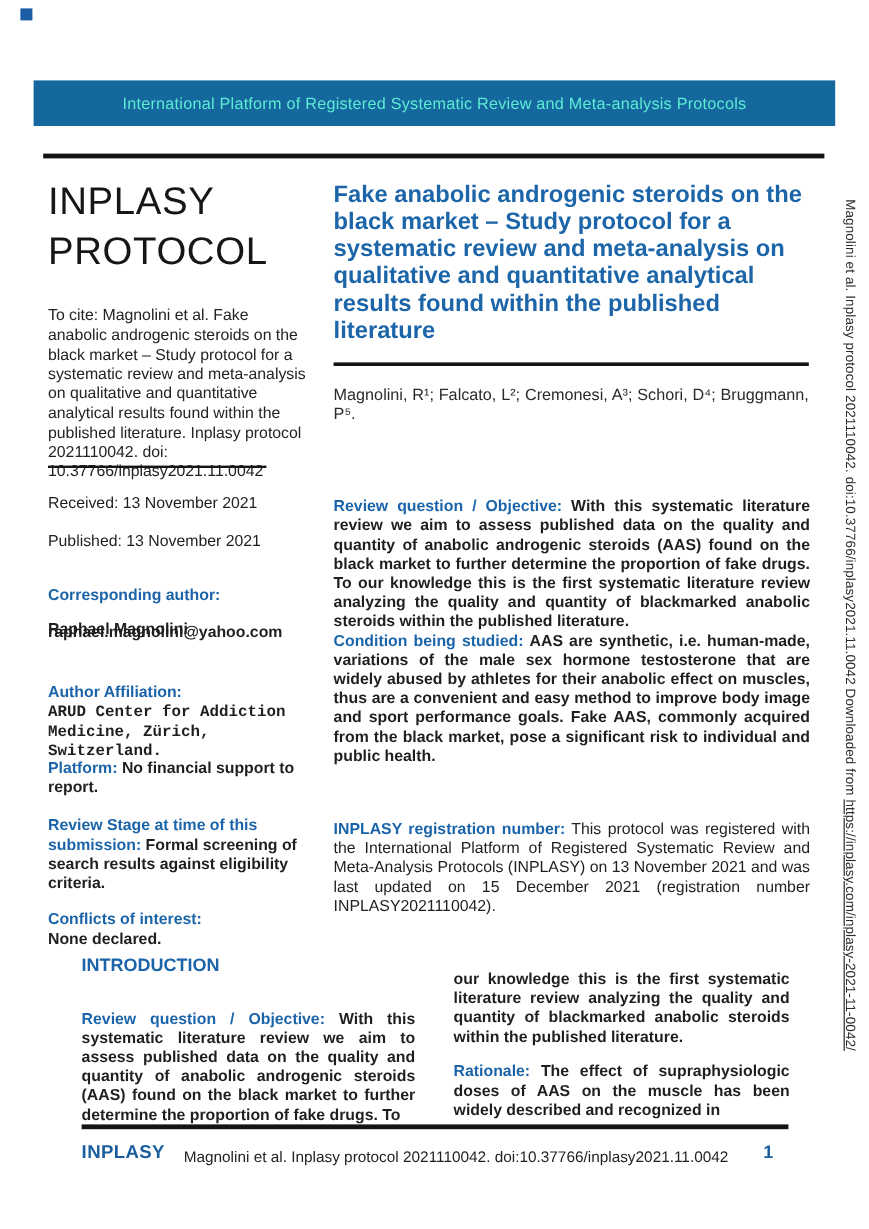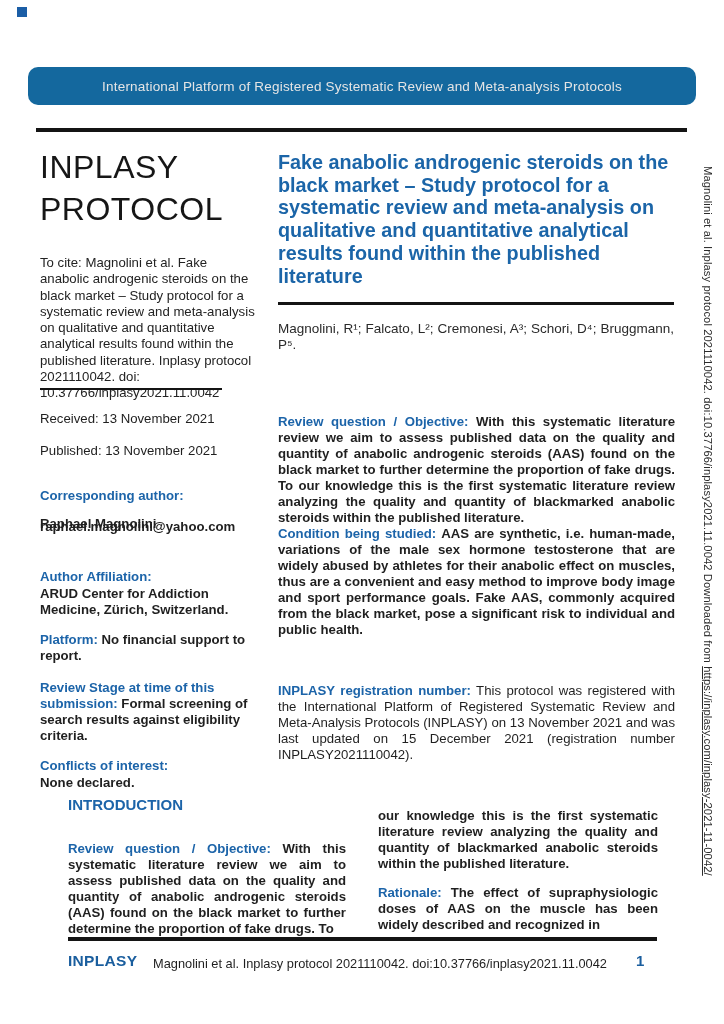--- a/index.html
+++ b/index.html
@@ -4,39 +4,39 @@
 <style>
   html,body{margin:0;padding:0;}
   body{
     width:724px;height:1024px;background:#ffffff;position:relative;
     font-family:"Liberation Sans","DejaVu Sans",sans-serif;color:#1f1f1f;
     overflow:hidden;
   }
   .abs{position:absolute;}
   .corner{left:17px;top:7px;width:10px;height:10px;background:#1b5ea6;}
   .banner{
-    left:28px;top:67px;width:668px;height:38px;background:#14689e;color:#e5e5e5;
-    display:flex;align-items:center;justify-content:center;font-size:13.5px;letter-spacing:.2px;border-radius:10px;
+    left:28px;top:67px;width:668px;height:38px;background:#14689e;color:#5eead4;
+    display:flex;align-items:center;justify-content:center;font-size:13.5px;letter-spacing:.2px;
   }
   .rule{background:#141414;}
   #top-rule{left:36px;top:128px;width:651px;height:3.5px;}
   #mast{left:40px;top:146px;font-size:32px;line-height:42px;color:#161616;letter-spacing:.5px;}
   .small{font-size:13.2px;line-height:16px;margin-top:12px;}
   .b{font-weight:bold;}
   .lbl{color:#1c64a9;font-weight:bold;}
   .just{text-align:justify;}
   #cite{left:40px;top:243px;width:218px;color:#232323;line-height:16.3px;}
   #left-rule{left:40px;top:388px;width:182px;height:2px;}
   #received{left:40px;top:399px;}
   #published{left:40px;top:431px;}
   #corr-label{left:40px;top:476px;}
   #corr-name{left:40px;top:504px;}
   #email{left:40px;top:507px;}
   #affil-label{left:40px;top:557px;}
-  #affil-text{left:40px;top:574px;width:218px;}
+  #affil-text{left:40px;top:574px;width:218px;font-family:Liberation Mono, monospace;}
   #support{left:40px;top:620px;width:218px;}
   #review-stage{left:40px;top:668px;width:218px;}
   #conflicts-label{left:40px;top:746px;}
   #conflicts-text{left:40px;top:763px;}
   #title{left:278px;top:151px;width:400px;color:#1b65a8;font-size:19.8px;line-height:22.7px;font-weight:bold;}
   #title-rule{left:278px;top:302px;width:396px;height:2.5px;}
   #authors{left:278px;top:321px;width:396px;font-size:13.5px;line-height:16px;color:#2a2a2a;}
   #abstract{left:278px;top:402px;width:397px;}
   #abstract p{margin:0;}
   #registration{left:278px;top:671px;width:397px;}

